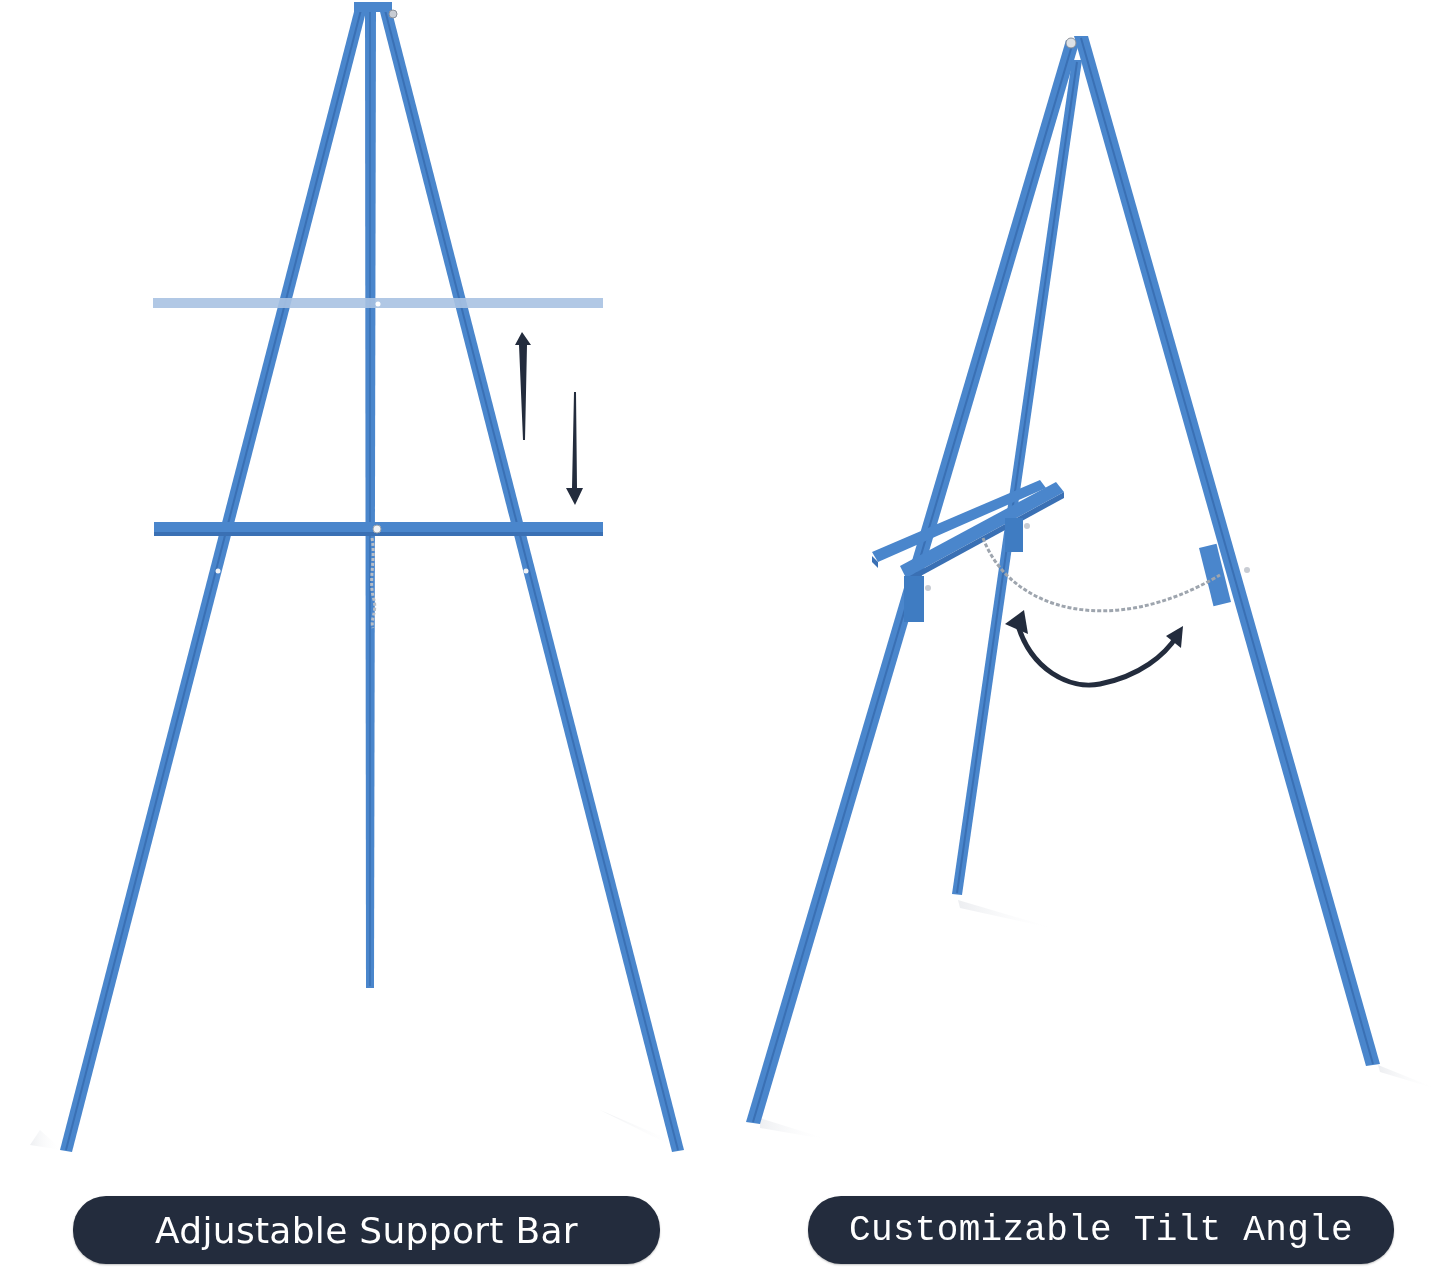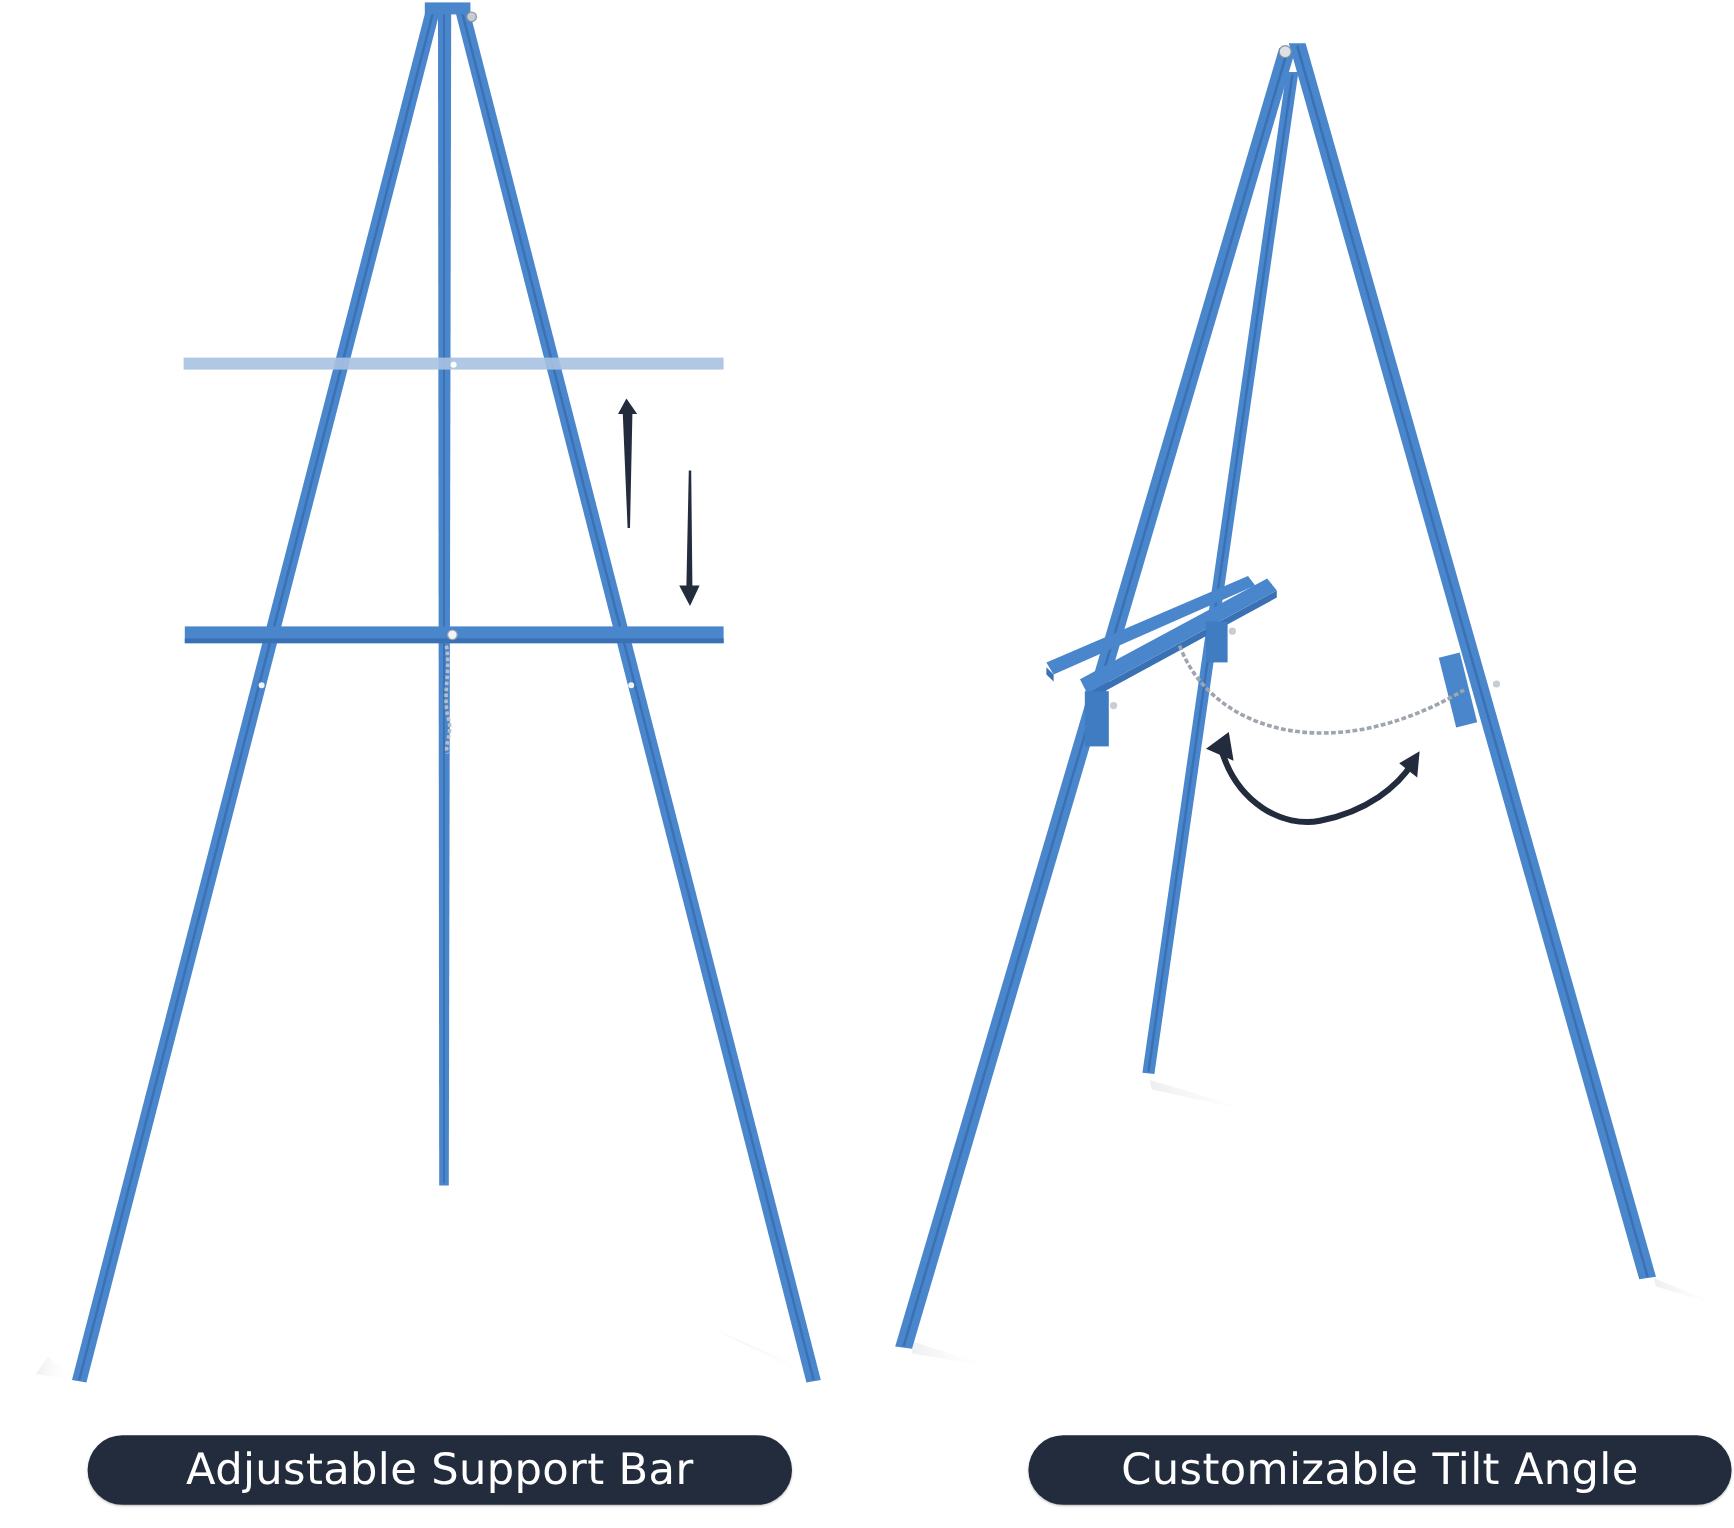--- a/index.html
+++ b/index.html
@@ -1,32 +1,32 @@
 <!DOCTYPE html>
 <html><head>
 <meta charset="utf-8">
 <style>
   html, body { margin: 0; padding: 0; background: #ffffff; }
   body { width: 1445px; height: 1273px; position: relative; overflow: hidden; font-family: "DejaVu Sans", sans-serif; }
   .scene { position: absolute; left: 0; top: 0; width: 1445px; height: 1273px; }
   .label-pill {
     position: absolute;
-    height: 58px;
+    height: 68px;
     border-radius: 33px;
     background: #232c3d;
     color: #ffffff;
     display: flex; align-items: center; justify-content: center;
     font-family: "DejaVu Sans", sans-serif;
     font-size: 36px;
     font-weight: 500;
     letter-spacing: 0.3px;
     box-shadow: 0 1px 2px rgba(0,0,0,0.25);
   }
   #label-left { left: 73px; top: 1196px; width: 587px; }
-  #label-right { left: 857px; top: 1196px; width: 586px; }
+  #label-right { left: 808px; top: 1196px; width: 586px; font-family: Liberation Mono, monospace; }
 </style>
 </head>
 <body>
 
 <svg class="scene" viewBox="0 0 1445 1273" xmlns="http://www.w3.org/2000/svg">
   <defs>
     <linearGradient id="shadowGrad" x1="0" y1="0" x2="1" y2="0">
       <stop offset="0" stop-color="#d9dce2" stop-opacity="0.9"></stop>
       <stop offset="1" stop-color="#ffffff" stop-opacity="0"></stop>
     </linearGradient>

